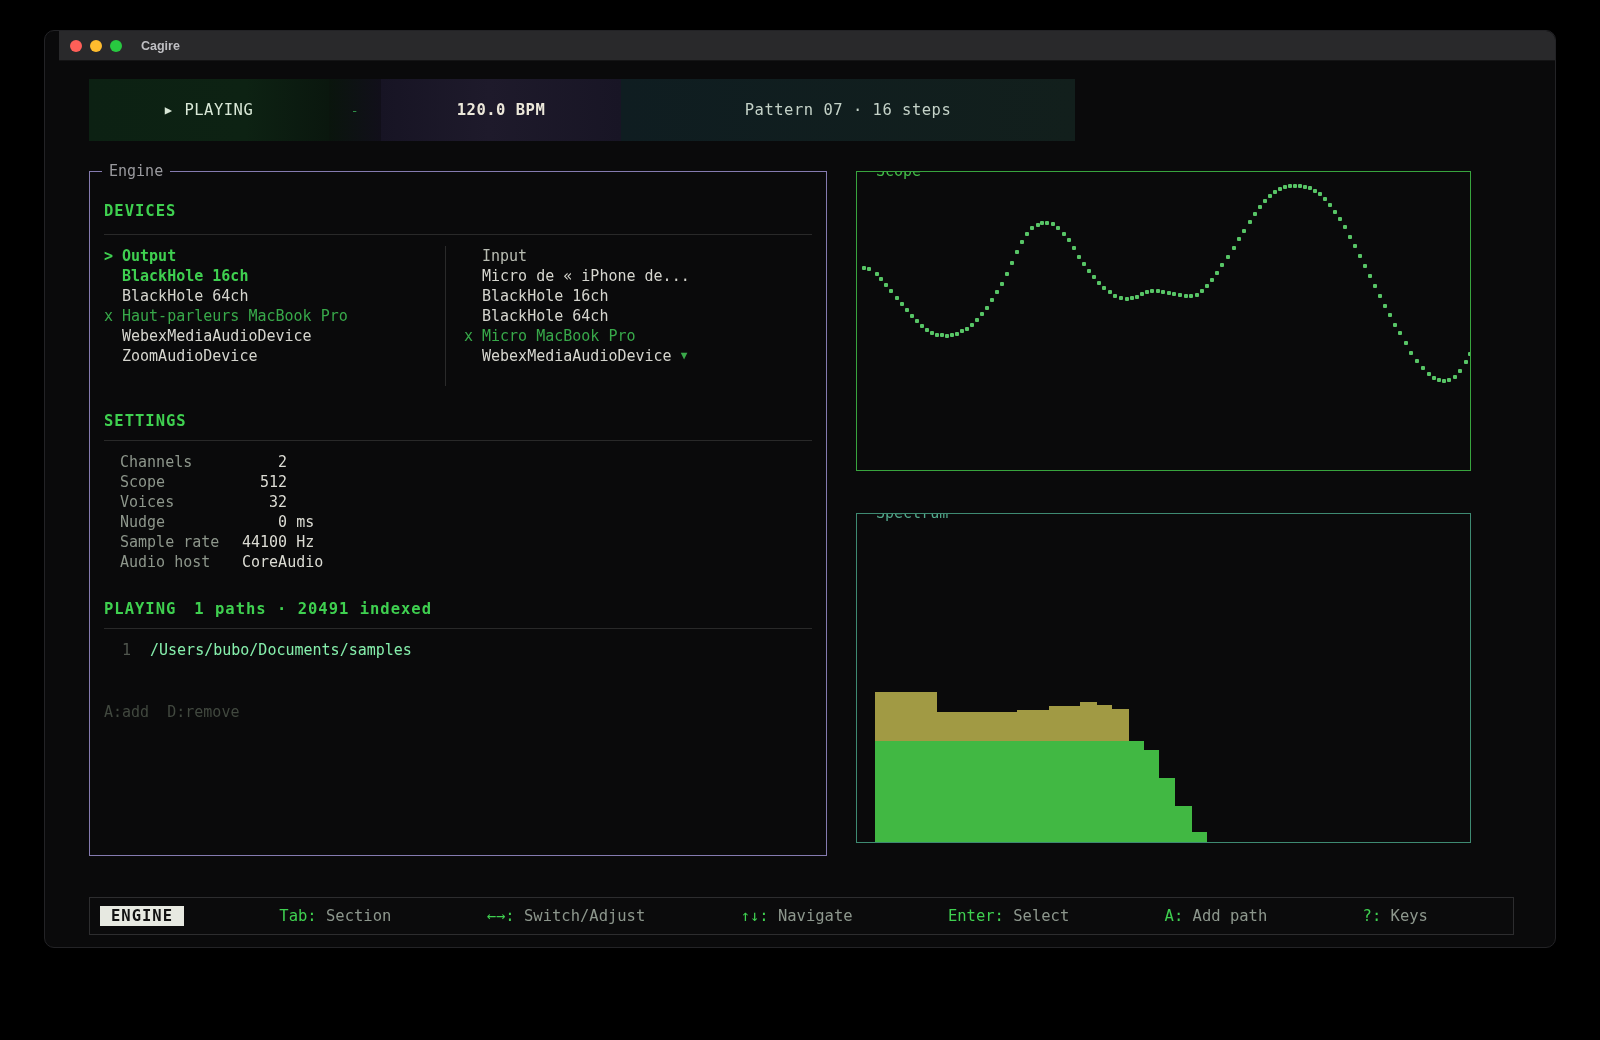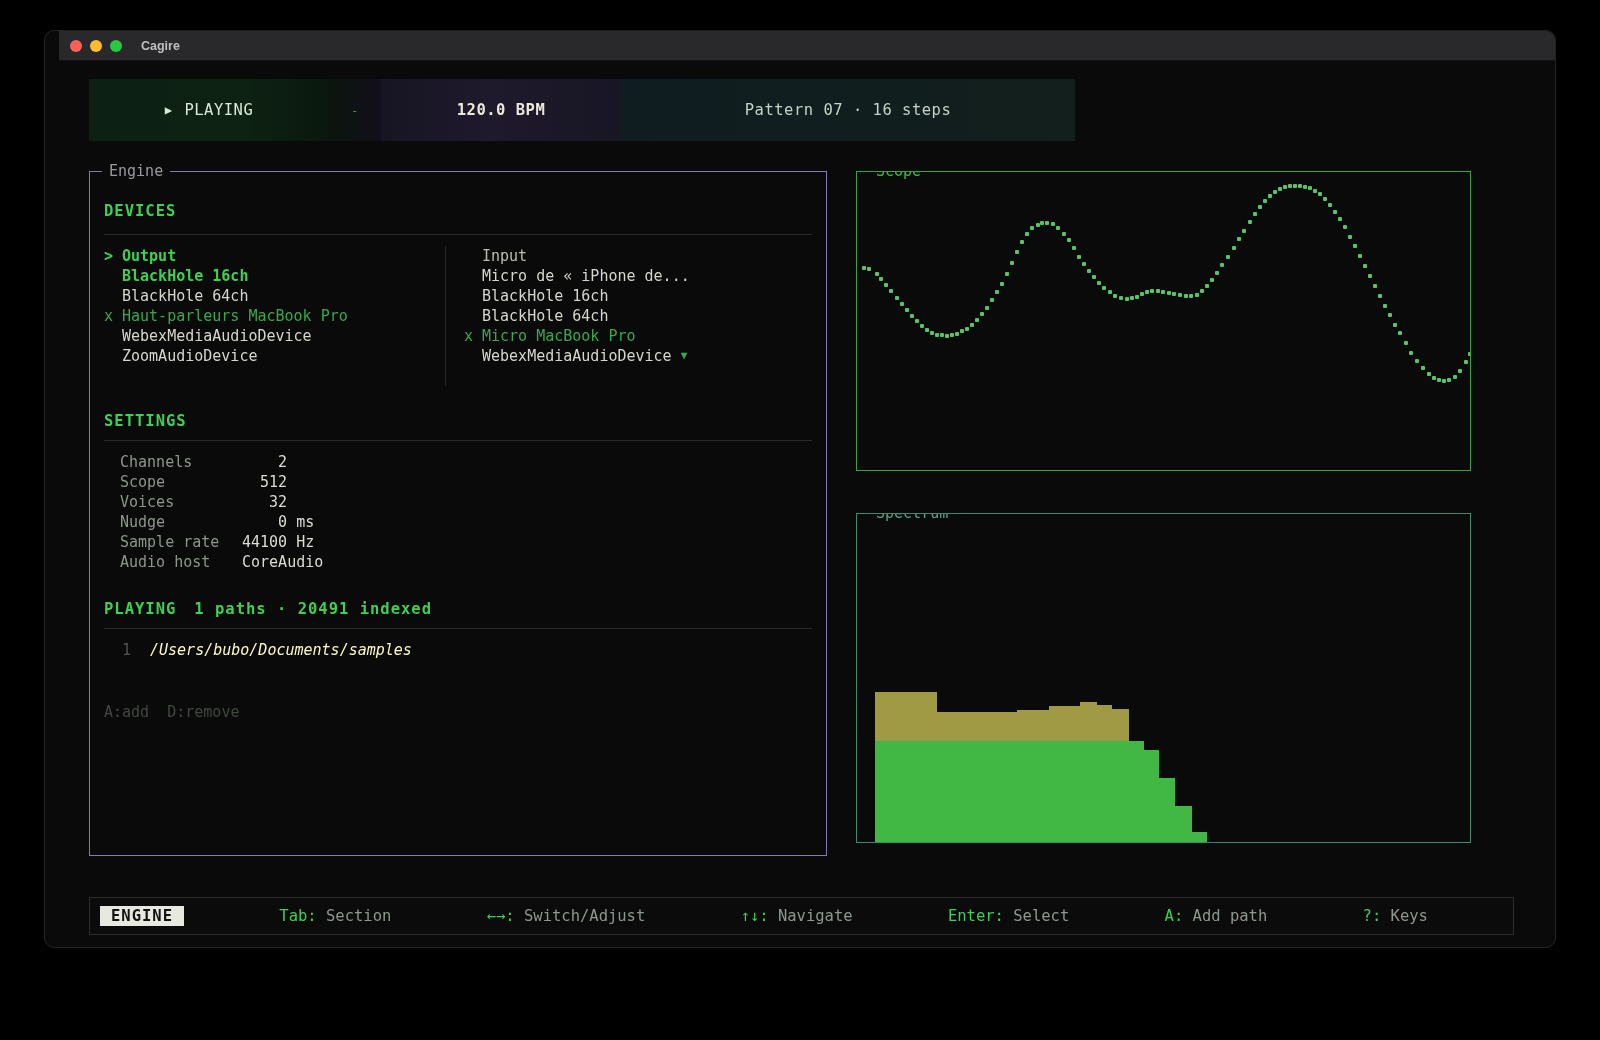--- a/index.html
+++ b/index.html
@@ -62,21 +62,21 @@
   .title-inactive { color:#b9bdb3; }
 
   .settings-rows { position:absolute; left:30px; top:280px; }
   .set-row { display:flex; height:20px; line-height:20px; font-size:15px; }
   .setting-label { width:122px; color:#8d968b; }
   .setting-value { color:#dcdcd4; white-space:pre; }
 
   .path-rows { position:absolute; left:32px; top:468px; }
   .path-row { display:flex; height:20px; line-height:20px; font-size:15px; }
   .path-index { width:28px; color:#50564e; }
-  .path-value { color:#fef9c3;font-style:italic; }
+  .path-value { color:#86efac; }
   .samples-hint { position:absolute; left:14px; top:531px; font-size:15px;
     color:#41483f; white-space:pre; }
 
   
   #scope-wave { position:absolute; inset:0; }
   .scope-dot { position:absolute; width:4px; height:4px; background:#57c566; border-radius:1px; }
 
   
   #spectrum-bars { position:absolute; inset:0; }
   .spec-bar  { position:absolute; background:#41b843; }

